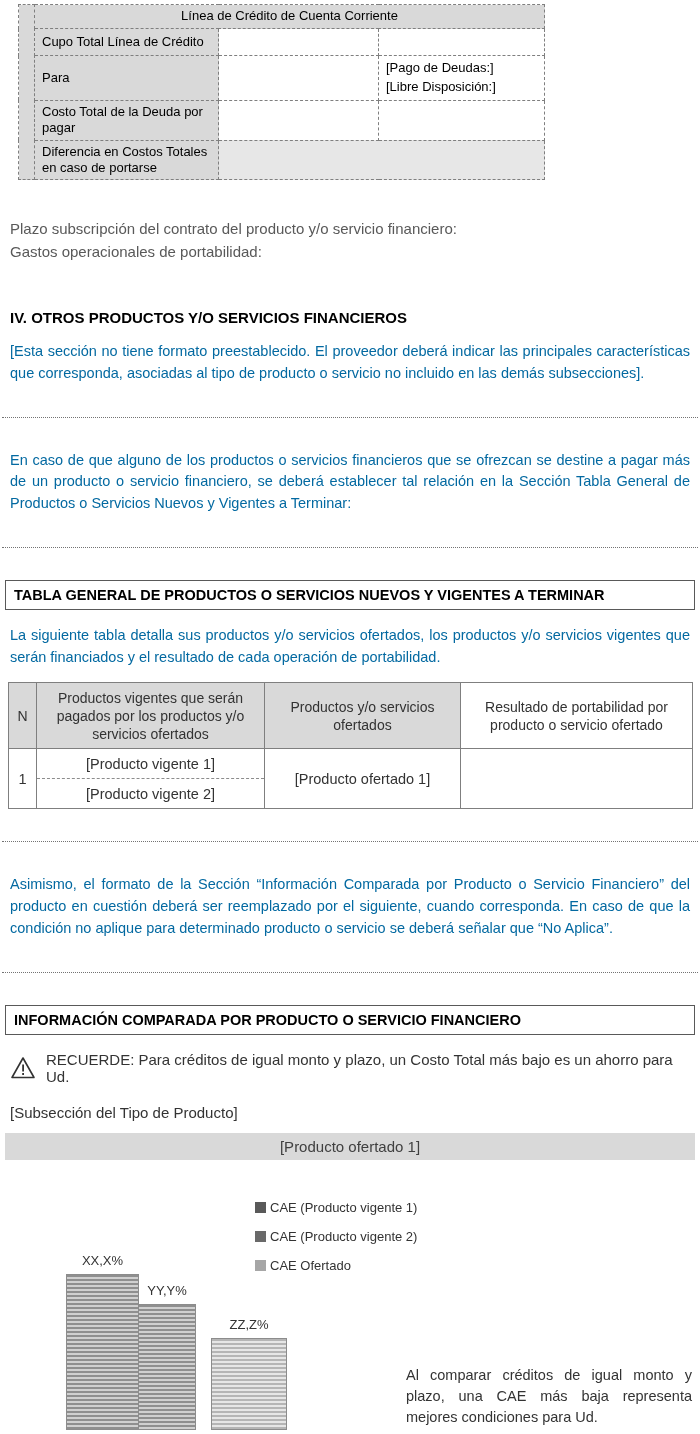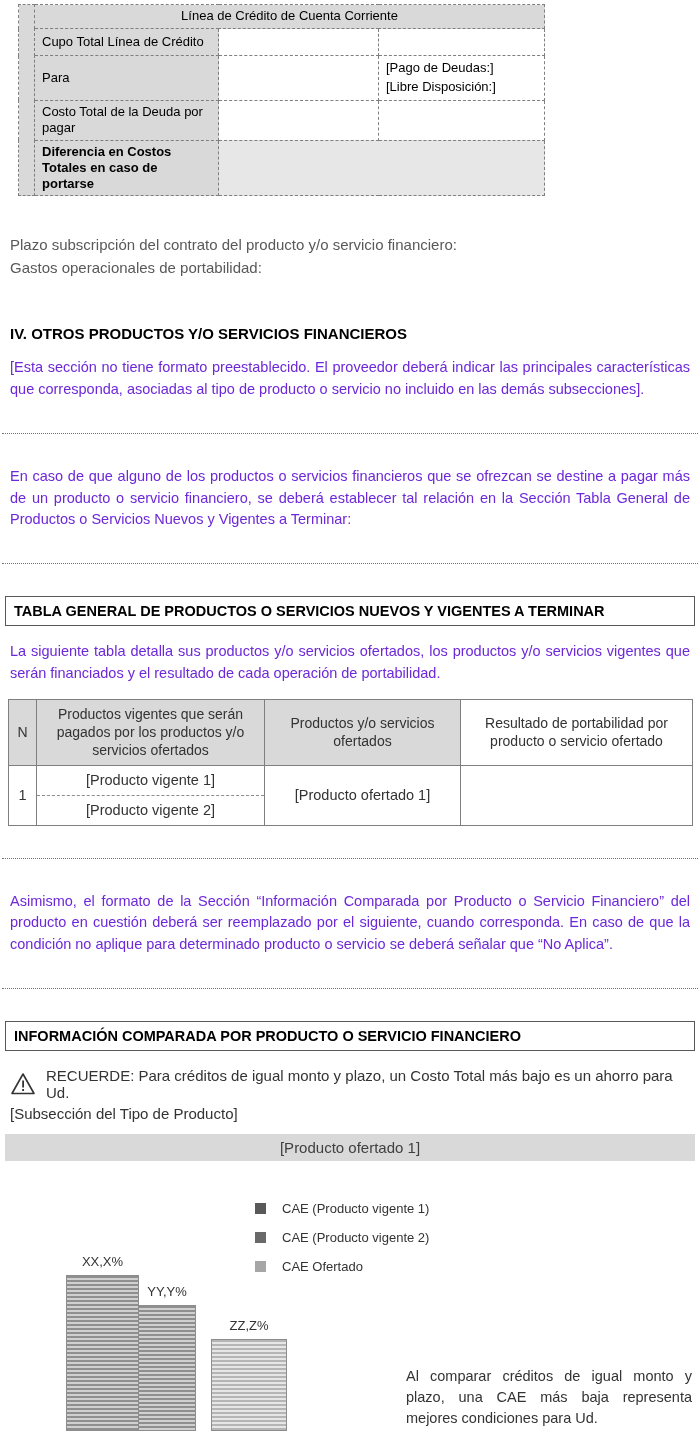--- a/index.html
+++ b/index.html
@@ -27,33 +27,33 @@
     color: #000000;
   }
   .credit-table .strip { background: #d9d9d9; padding: 0; }
   .credit-table .c-title { background: #d9d9d9; text-align: center; height: 24px; }
   .credit-table .lbl { background: #d9d9d9; }
   .credit-table .mid, .credit-table .rightc { background: #ffffff; }
   .credit-table .merged-gray { background: #e7e7e7; }
   .credit-table .r1 td { height: 27px; }
   .credit-table .r2 td { height: 37px; }
   .credit-table .r3 td { height: 40px; }
-  .credit-table .r4 td { height: 53px; font-weight: bold; }
+  .credit-table .r4 td { height: 39px; }
   .note-cell div { line-height: 1.45; }
 
   
   .meta { margin: 0 10px; font-size: 15px; line-height: 1.5; color: #595959; }
   .meta-first { margin-top: 38px; }
   .sec-heading { margin: 46px 10px 0; font-size: 15px; font-weight: bold; color: #000; }
   .para {
     margin: 15px 10px 0;
     font-size: 14.5px;
     line-height: 1.5;
     text-align: justify;
-    color: #6d28d9;
+    color: #0369a1;
   }
   .divider { margin: 32px 2px; border-top: 1px dotted #737373; height: 0; }
   .box-title {
     margin: 14px 5px 0;
     border: 1px solid #595959;
     padding: 6px 8px;
     text-align: left;
     font-weight: bold;
     font-size: 14.5px;
     color: #000;
@@ -85,34 +85,34 @@
   
   .reminder {
     margin: 16px 10px 0;
     display: flex;
     align-items: center;
     gap: 10px;
     font-size: 15px;
     color: #333;
   }
   .warn-icon { flex: 0 0 auto; display: inline-flex; }
-  .meta2 { margin: 4px 10px 0; font-size: 15px; color: #333; }
+  .meta2 { margin: 19px 10px 0; font-size: 15px; color: #333; }
   .banner {
     margin: 12px 5px 0;
     background: #d9d9d9;
     text-align: center;
     padding: 5px 4px;
     font-size: 15px;
     color: #404040;
   }
 
   
   .chart { position: relative; height: 282px; margin-top: 8px; }
   .legend { position: absolute; left: 235px; top: 32px; display: flex; flex-direction: column; gap: 14px; }
-  .legend-item { display: flex; align-items: center; gap: 16px; font-size: 13px; color: #333; padding-left: 20px; }
+  .legend-item { display: flex; align-items: center; gap: 4px; font-size: 13px; color: #333; padding-left: 20px; }
   .swatch { width: 11px; height: 11px; display: inline-block; background: #808080; }
   .bar-wrap {
     position: absolute;
     bottom: 20px;
     display: flex;
     flex-direction: column;
     align-items: center;
   }
   .bw1 { left: 66px; width: 73px; }
   .bw2 { left: 138px; width: 58px; text-align: right; }

